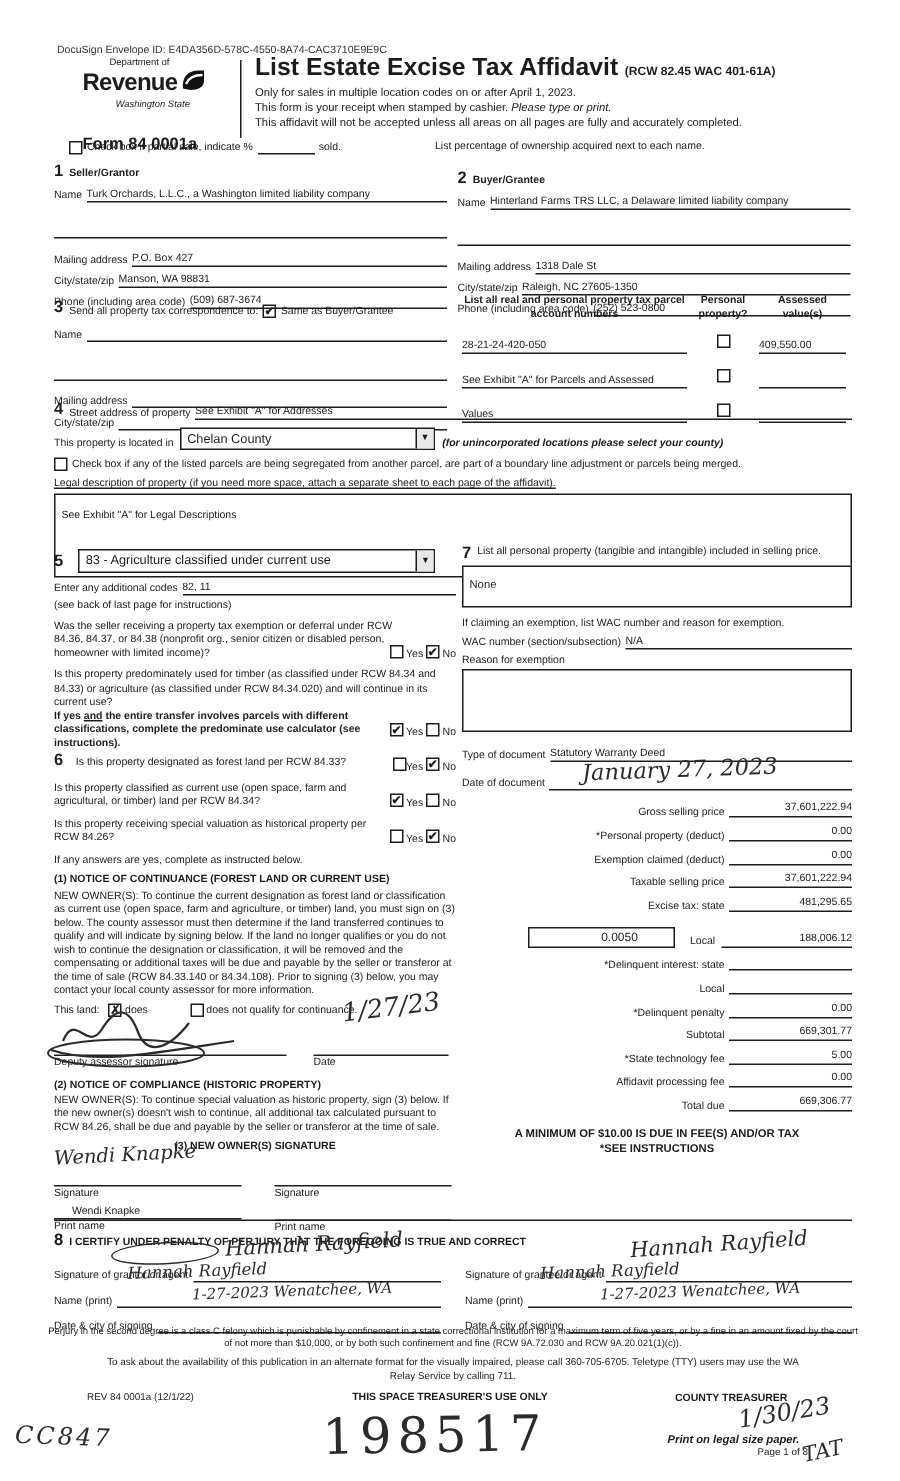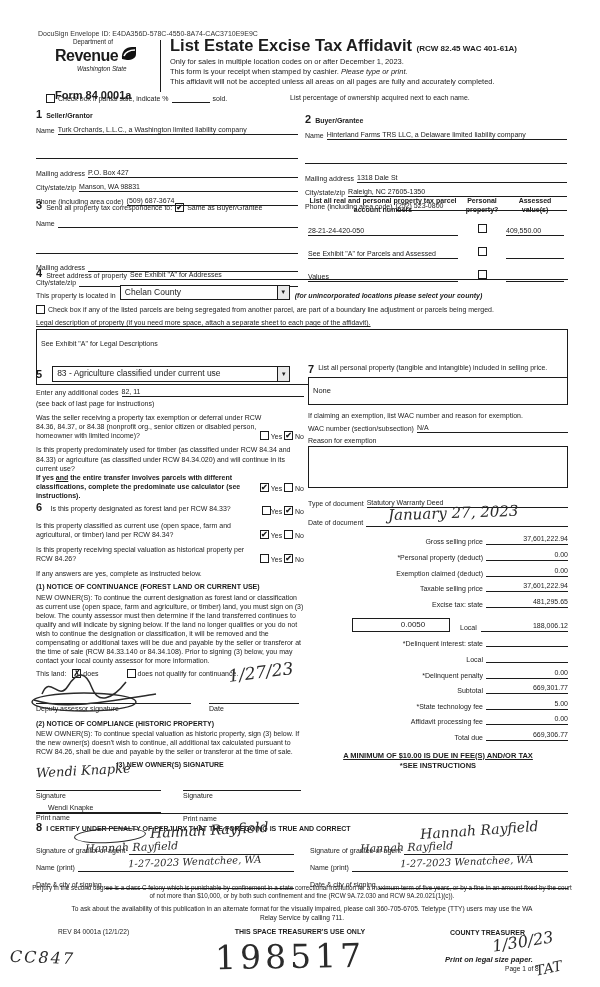--- a/index.html
+++ b/index.html
@@ -52,21 +52,21 @@
   </div>
   <div class="t6 i" style="padding-left:22px;">Washington State</div>
   <div class="b" style="font-size:11px;margin-top:16px;">Form 84 0001a</div>
 </div>
 <div class="abs hdr-divider" style="left:160px;top:40px;height:52px;"></div>
 <div class="abs" style="left:170px;top:36px;width:400px;">
   <div>
     <span class="b" style="font-size:16.5px;">List Estate Excise Tax Affidavit</span>
     <span class="t8 b">(RCW 82.45 WAC 401-61A)</span>
   </div>
-  <div class="t75" style="margin-top:2px;">Only for sales in multiple location codes on or after December 1, 2023.</div>
+  <div class="t75" style="margin-top:2px;">Only for sales in multiple location codes on or after April 1, 2023.</div>
   <div class="t75"><span>This form is your receipt when stamped by cashier. </span><span class="i">Please type or print.</span></div>
   <div class="t75">This affidavit will not be accepted unless all areas on all pages are fully and accurately completed.</div>
 </div>
 
 <div class="abs row t7" style="left:46px;top:93px;width:250px;">
   <span class="cb"></span>
   <span style="margin-left:3px;">Check box if partial sale, indicate %</span>
   <span class="fill" style="width:38px;margin:0 3px;"></span>
   <span>sold.</span>
 </div>
@@ -366,21 +366,21 @@
     </div>
   <div class="amt">
       <span class="al">Affidavit processing fee</span>
       <span class="av">0.00</span>
     </div>
   <div class="amt">
       <span class="al">Total due</span>
       <span class="av">669,306.77</span>
     </div>
 
-  <div class="t75 b ctr" style="margin-top:10px;text-decoration:underline;">A MINIMUM OF $10.00 IS DUE IN FEE(S) AND/OR TAX</div>
+  <div class="t75 b ctr" style="margin-top:10px;">A MINIMUM OF $10.00 IS DUE IN FEE(S) AND/OR TAX</div>
   <div class="t75 b ctr">*SEE INSTRUCTIONS</div>
 </div>
 
 <div class="abs hw" style="left:388px;top:504px;font-size:15px;transform:rotate(-2deg);">January 27, 2023</div>
 
 <div class="abs vline" style="left:36px;top:813px;width:532px;"></div>
 <div class="abs" style="left:36px;top:817px;width:532px;">
   <div><span class="secnum">8</span><span class="t7 b">I CERTIFY UNDER PENALTY OF PERJURY THAT THE FOREGOING IS TRUE AND CORRECT</span></div>
   <div style="display:flex;">
     <div style="width:258px;">

